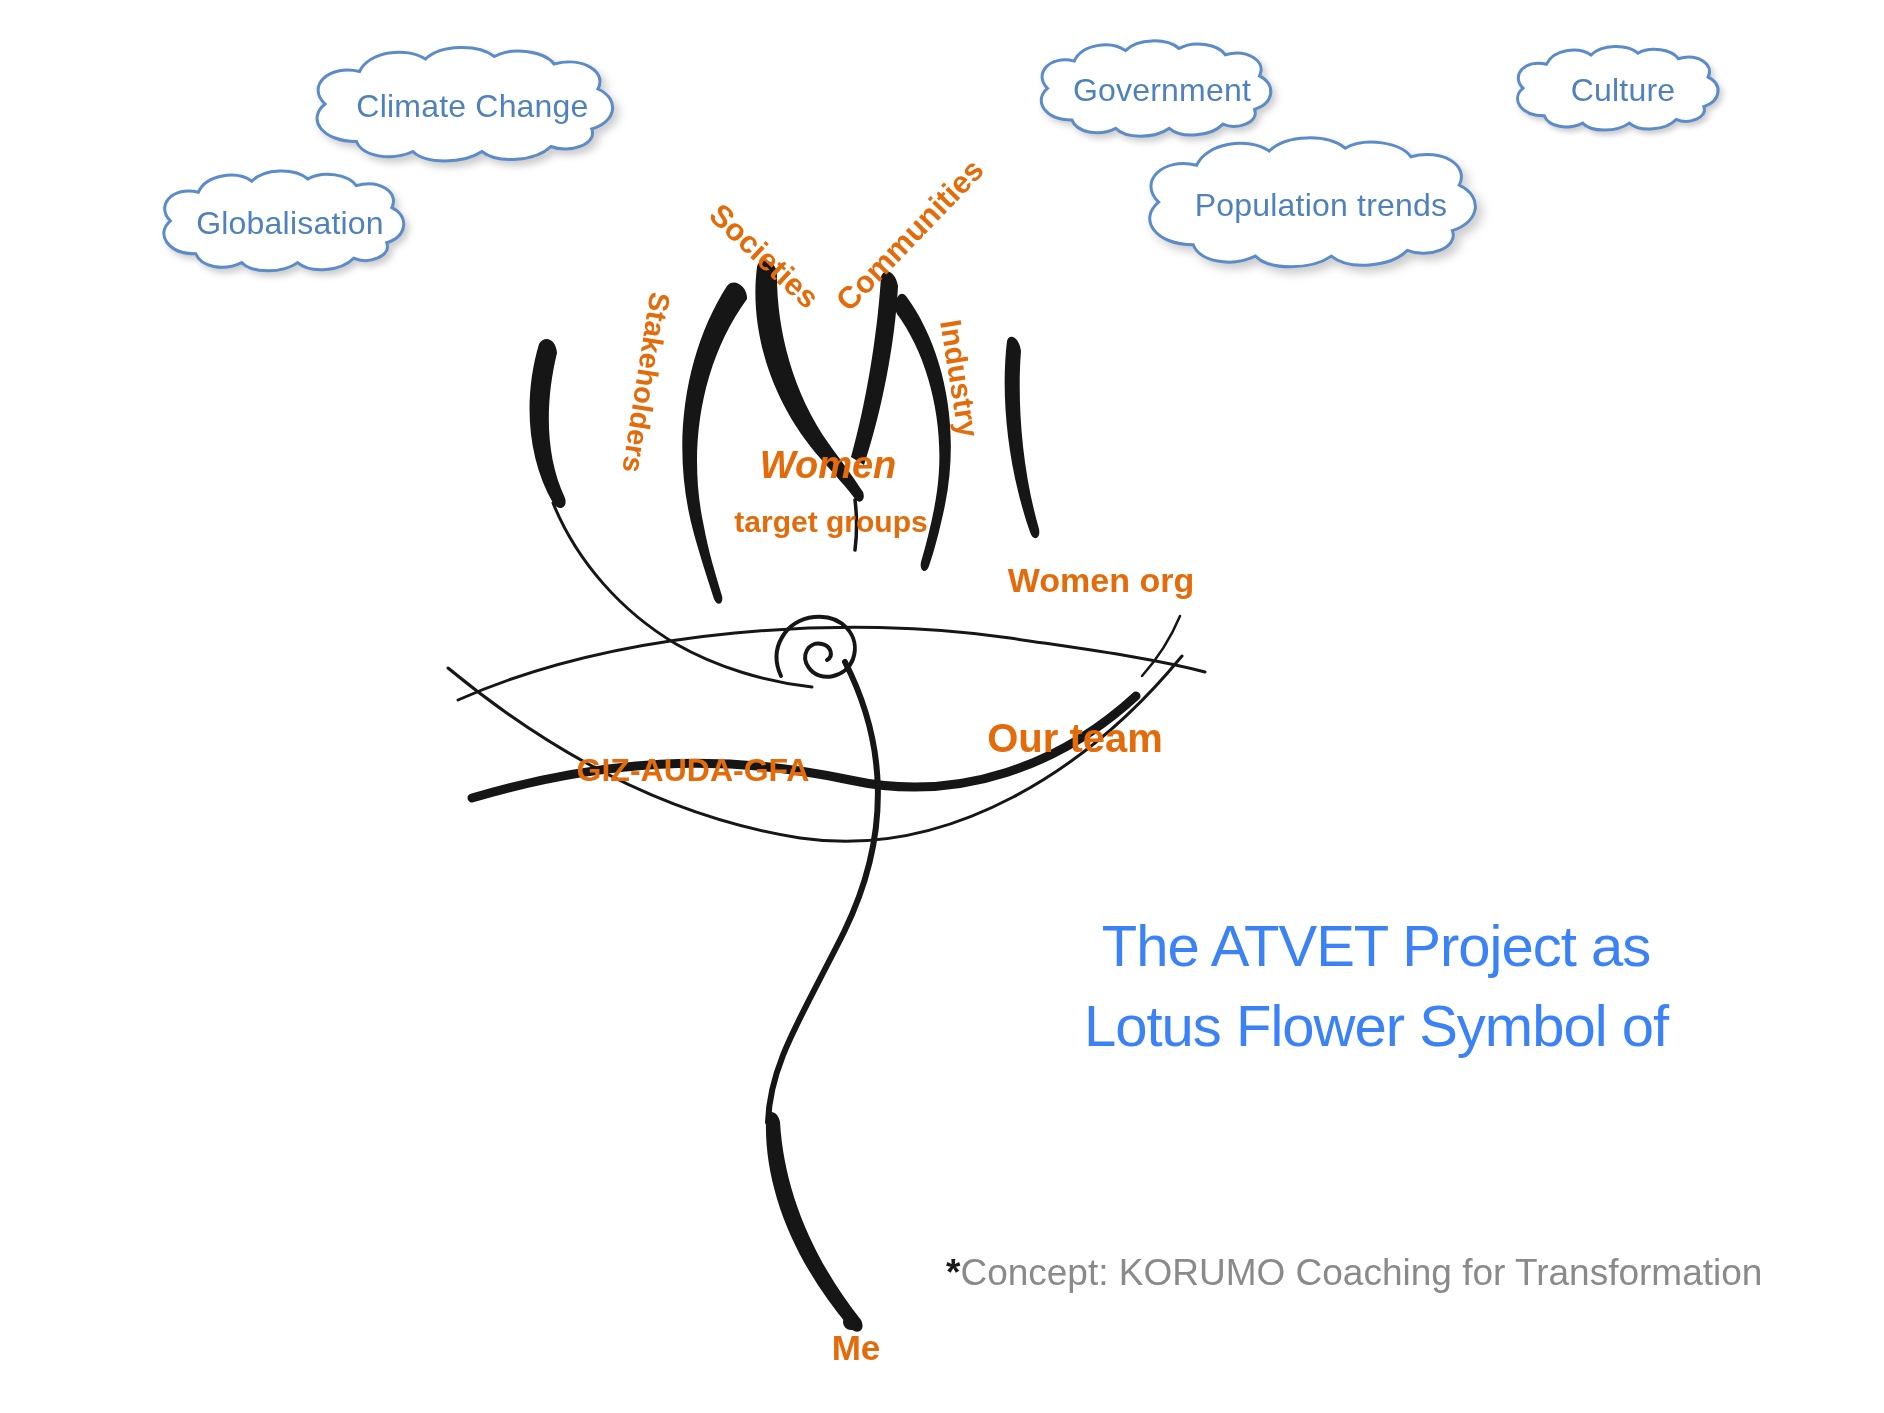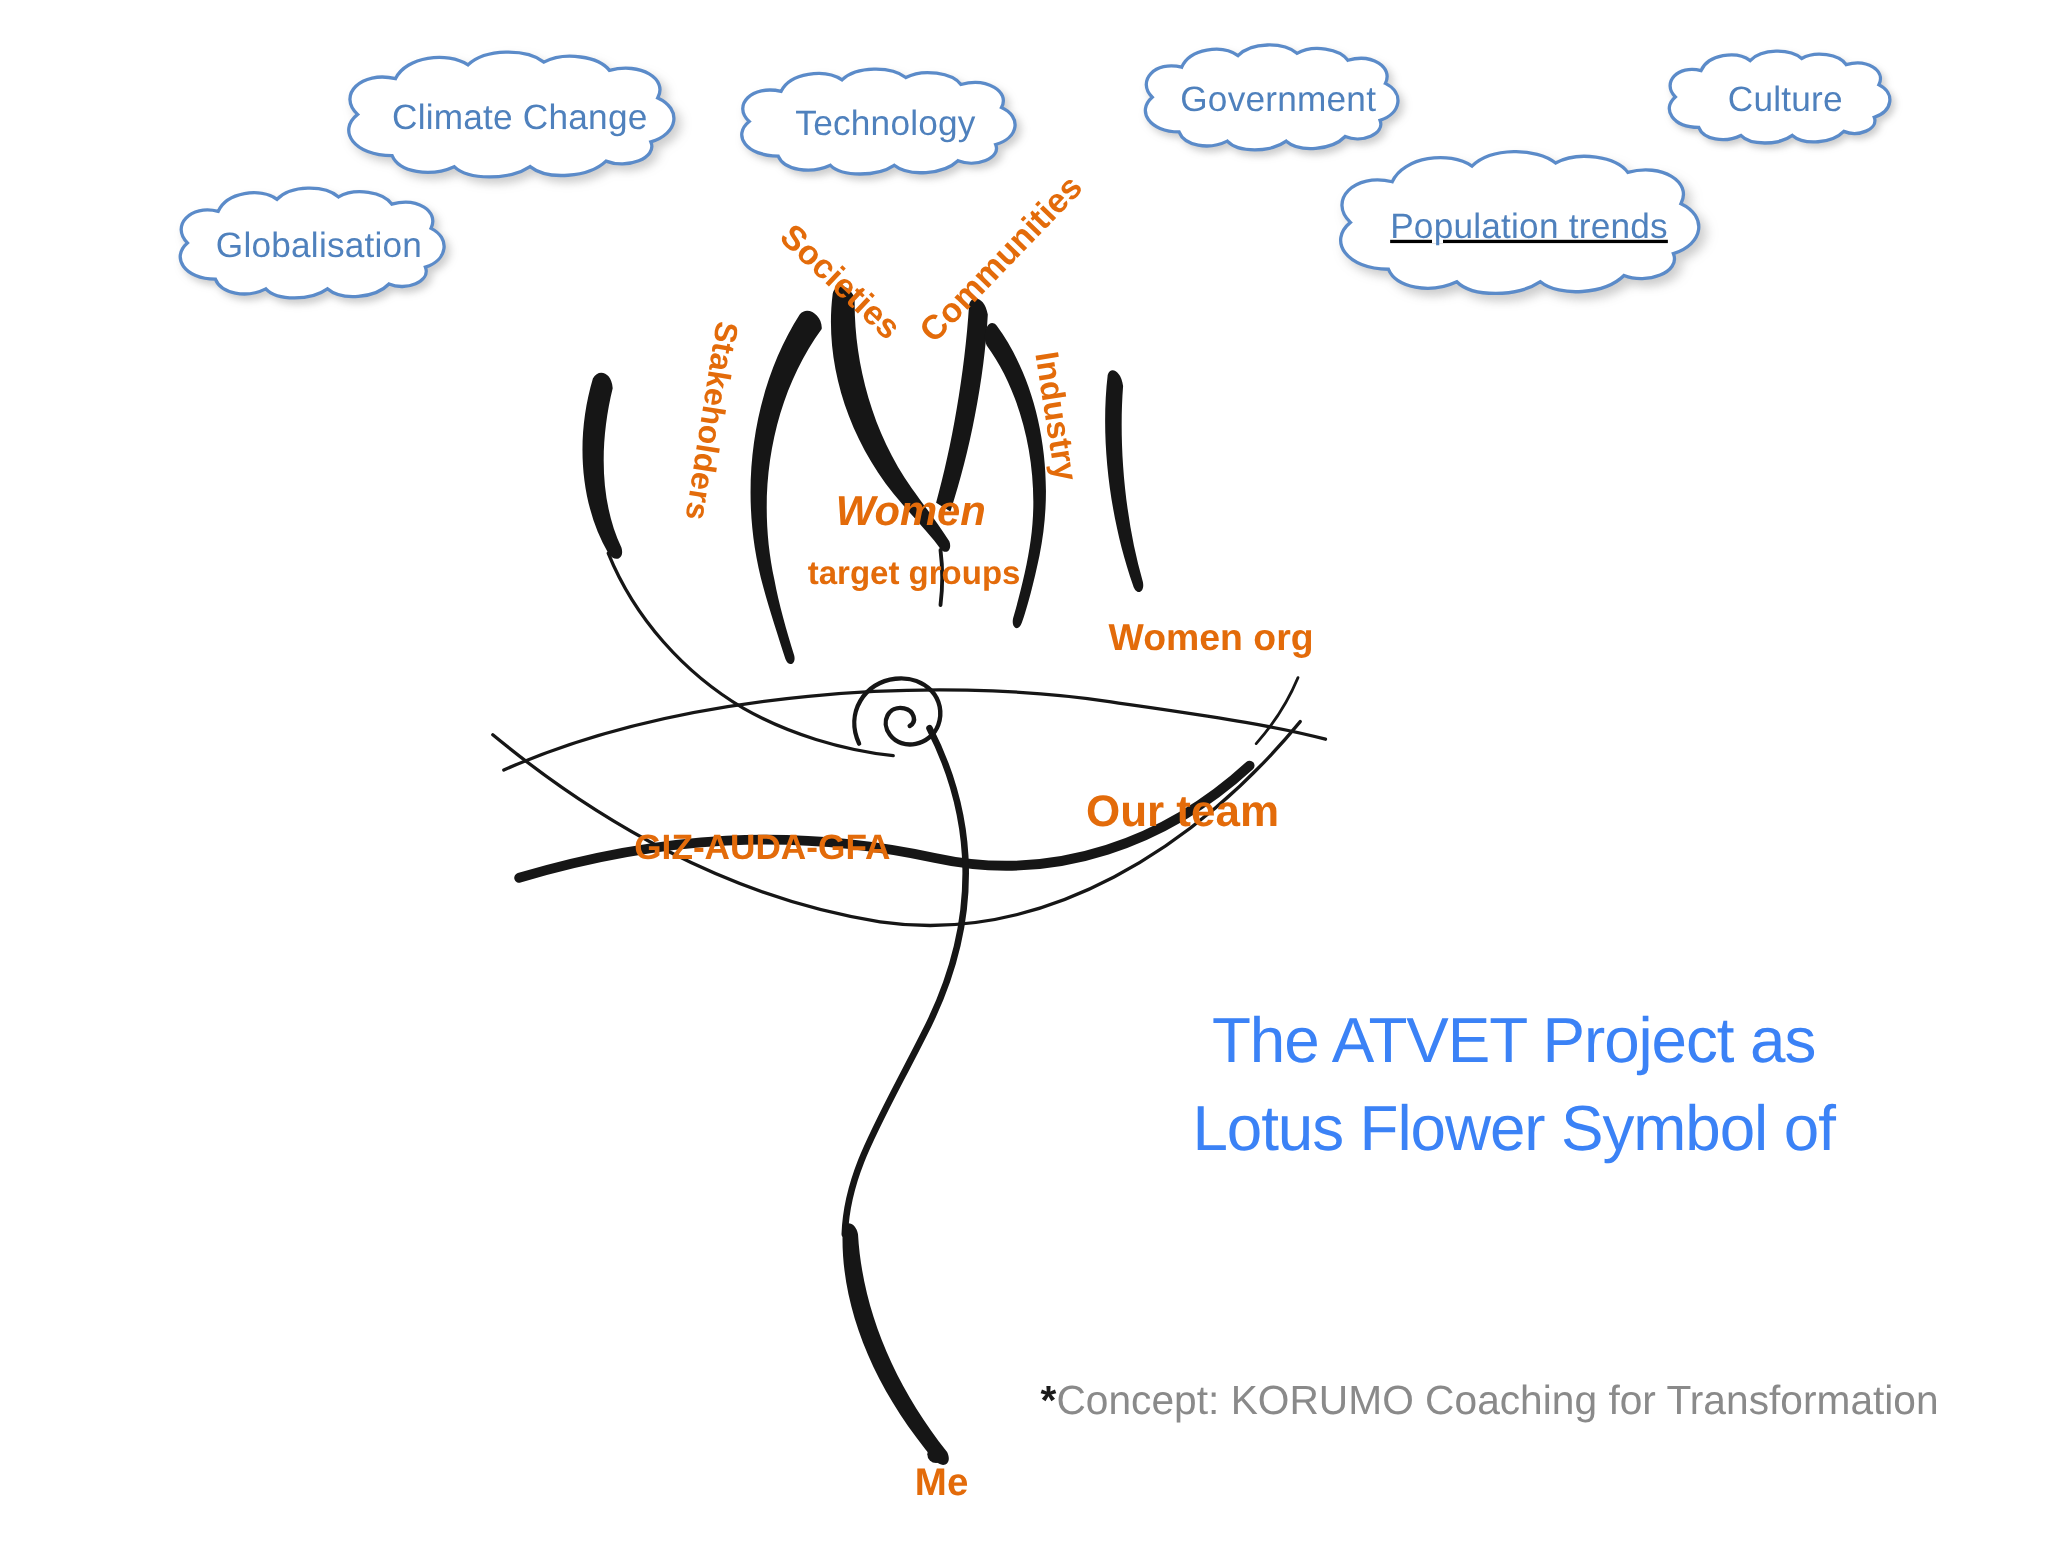--- a/index.html
+++ b/index.html
@@ -77,35 +77,29 @@
     <span class="cloud-label">Climate Change</span>
   </div>
 
   <div class="cloud" style="left:150px;top:168px;width:280px;height:110px;">
     <svg viewBox="0 0 220 100" preserveAspectRatio="none">
       <path d="M36,78 C14,78 4,60 16,48 C4,34 18,16 38,22 C44,6 68,2 80,12 C90,0 114,0 124,10 C136,2 156,6 162,16 C180,10 196,22 190,36 C204,44 202,62 186,68 C190,80 172,88 160,82 C150,94 126,96 116,86 C104,96 80,96 72,86 C58,94 40,90 36,78 Z"></path>
     </svg>
     <span class="cloud-label">Globalisation</span>
   </div>
 
-  <div class="cloud" style="left:660px;top:60px;width:290px;height:105px;">
-    <svg viewBox="0 0 220 100" preserveAspectRatio="none">
-      <path d="M36,78 C14,78 4,60 16,48 C4,34 18,16 38,22 C44,6 68,2 80,12 C90,0 114,0 124,10 C136,2 156,6 162,16 C180,10 196,22 190,36 C204,44 202,62 186,68 C190,80 172,88 160,82 C150,94 126,96 116,86 C104,96 80,96 72,86 C58,94 40,90 36,78 Z"></path>
-    </svg>
-    <span class="cloud-label">Technology</span>
-  </div>
 
   <div class="cloud" style="left:1028px;top:38px;width:268px;height:105px;">
     <svg viewBox="0 0 220 100" preserveAspectRatio="none">
       <path d="M36,78 C14,78 4,60 16,48 C4,34 18,16 38,22 C44,6 68,2 80,12 C90,0 114,0 124,10 C136,2 156,6 162,16 C180,10 196,22 190,36 C204,44 202,62 186,68 C190,80 172,88 160,82 C150,94 126,96 116,86 C104,96 80,96 72,86 C58,94 40,90 36,78 Z"></path>
     </svg>
     <span class="cloud-label">Government</span>
   </div>
 
-  <div class="cloud" style="left:1200px;top:134px;width:380px;height:142px;text-decoration:underline;">
+  <div class="cloud" style="left:1131px;top:134px;width:380px;height:142px;">
     <svg viewBox="0 0 220 100" preserveAspectRatio="none">
       <path d="M36,78 C14,78 4,60 16,48 C4,34 18,16 38,22 C44,6 68,2 80,12 C90,0 114,0 124,10 C136,2 156,6 162,16 C180,10 196,22 190,36 C204,44 202,62 186,68 C190,80 172,88 160,82 C150,94 126,96 116,86 C104,96 80,96 72,86 C58,94 40,90 36,78 Z"></path>
     </svg>
     <span class="cloud-label">Population trends</span>
   </div>
 
   <div class="cloud" style="left:1506px;top:44px;width:234px;height:92px;">
     <svg viewBox="0 0 220 100" preserveAspectRatio="none">
       <path d="M36,78 C14,78 4,60 16,48 C4,34 18,16 38,22 C44,6 68,2 80,12 C90,0 114,0 124,10 C136,2 156,6 162,16 C180,10 196,22 190,36 C204,44 202,62 186,68 C190,80 172,88 160,82 C150,94 126,96 116,86 C104,96 80,96 72,86 C58,94 40,90 36,78 Z"></path>
     </svg>

